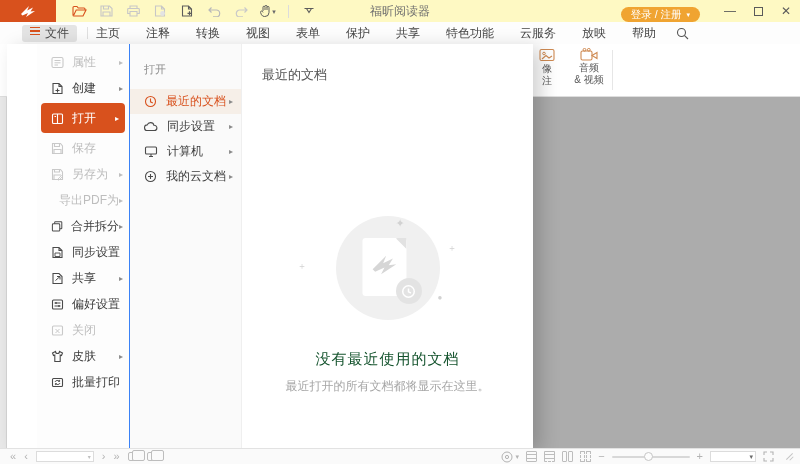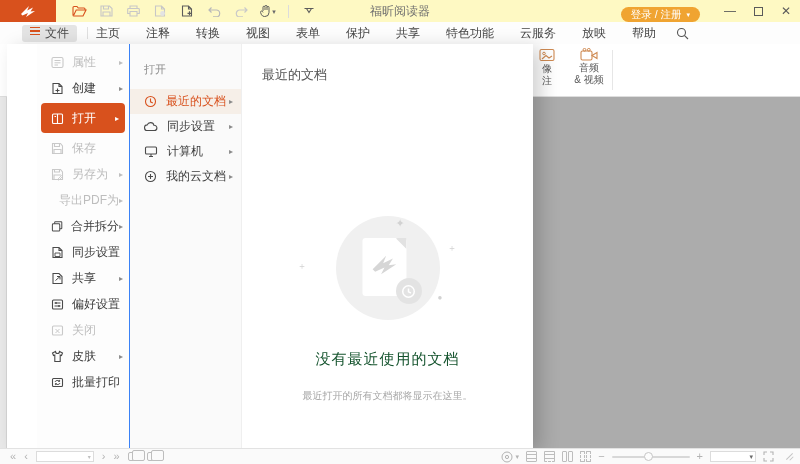--- a/index.html
+++ b/index.html
@@ -87,21 +87,21 @@
   .es-fold { position:absolute; right:0; top:0; width:0; height:0;
     border-left:11px solid transparent; border-top:11px solid #e2e2e2;
     border-top-left-radius:2px; }
   .es-fox { position:absolute; left:8px; top:16px; }
   .es-clock-badge { position:absolute; left:50%; top:62px; transform:translateX(8px);
     width:26px; height:26px; border-radius:50%; background:#e3e3e3;
     display:flex; align-items:center; justify-content:center; }
   .sparkle { position:absolute; color:#d2d2d2; font-size:11px; line-height:1; }
   .es-title { margin-top:22px; font-size:15px; color:#14532d; font-weight:500;
     letter-spacing:1px; }
-  .es-sub { margin-top:20px; font-size:10px; color:#a6a6a6; }
+  .es-sub { margin-top:9px; font-size:12px; color:#a6a6a6; }
   
   .statusbar { position:absolute; left:0; top:448px; width:800px; height:16px;
     background:#fafafa; border-top:1px solid #e2e2e2; display:flex;
     align-items:center; color:#b3b3b3; }
   .sb-left { display:flex; align-items:center; gap:8px; margin-left:10px; }
   .sb-right { display:flex; align-items:center; gap:7px; margin-left:auto; margin-right:6px; }
   .sb-glyph { font-size:11px; line-height:1; color:#b3b3b3; }
   .page-box { width:58px; height:11px; background:#fff; border:1px solid #dcdcdc;
     display:flex; align-items:center; justify-content:flex-end; padding-right:2px; }
   .page-box .caret { font-size:6px; color:#c0c0c0; }

